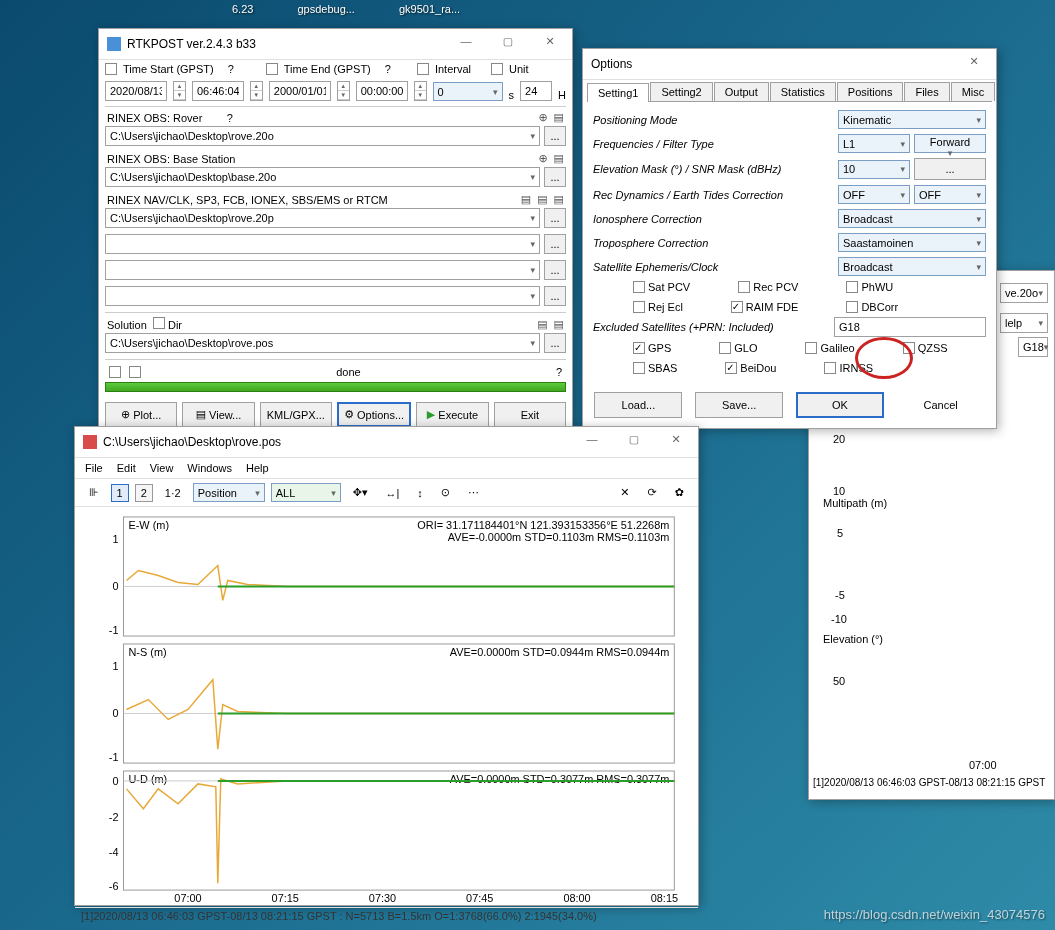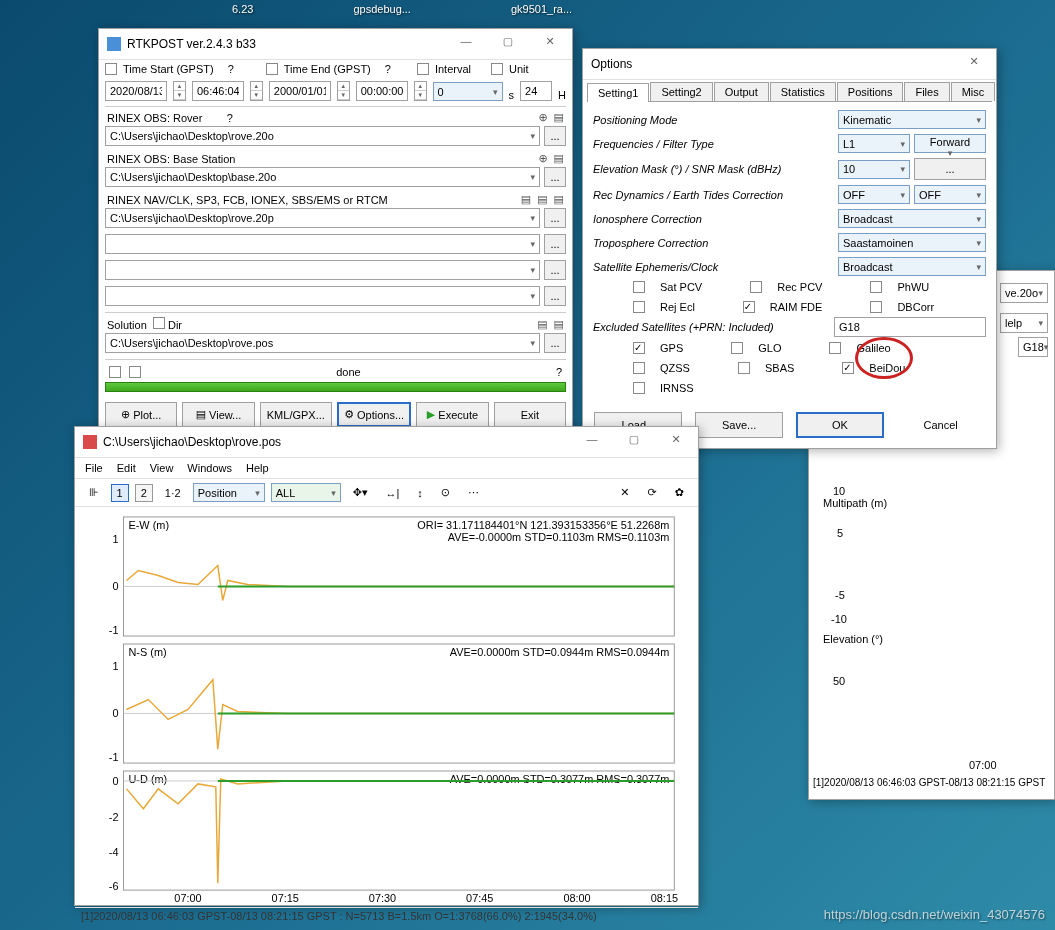--- a/index.html
+++ b/index.html
@@ -1,17 +1,17 @@
 <!DOCTYPE html>
 <html><head>
 <meta charset="utf-8">
 <style>
 * { box-sizing: border-box; margin: 0; padding: 0; font-family: "Segoe UI", Tahoma, sans-serif; font-size: 11px; }
 body { width: 1055px; height: 930px; background: linear-gradient(135deg, #0a4a6e 0%, #1a6a8e 50%, #2e8ba8 100%); position: relative; overflow: hidden; }
-.taskbar-items { position: absolute; top: 3px; display: flex; gap: 100px; left: 200px; color: #fff; text-shadow: 1px 1px 2px rgba(0,0,0,0.7); font-size: 12px; padding-left: 32px; }
+.taskbar-items { position: absolute; top: 3px; display: flex; gap: 44px; left: 200px; color: #fff; text-shadow: 1px 1px 2px rgba(0,0,0,0.7); font-size: 12px; padding-left: 32px; }
 
 
 .window { background: #fff; border: 1px solid #a0a0a0; box-shadow: 2px 2px 10px rgba(0,0,0,0.3); position: absolute; }
 .titlebar { background: #fff; padding: 6px 8px; display: flex; align-items: center; border-bottom: 1px solid #e0e0e0; }
 .titlebar-icon { width: 14px; height: 14px; margin-right: 6px; background: #4a90d9; display: inline-block; }
 .titlebar-title { flex: 1; font-size: 12px; }
 .titlebar-btns { display: flex; gap: 14px; }
 .titlebar-btn { width: 28px; height: 18px; text-align: center; cursor: pointer; color: #666; }
 
 
@@ -39,21 +39,21 @@
 #options { left: 582px; top: 48px; width: 415px; }
 .tabs { display: flex; border-bottom: 1px solid #a0a0a0; margin: 2px 4px 0 4px; }
 .tab { padding: 3px 10px; border: 1px solid #a0a0a0; border-bottom: none; background: #f0f0f0; cursor:pointer; margin-right:1px;}
 .tab.active { background: #fff; position:relative; top:1px;}
 .opts-body { padding: 8px 10px 4px 10px; }
 .opt-row { display: flex; align-items: center; margin-bottom: 5px; gap: 4px; }
 .opt-label { flex: 1; font-style: italic; }
 .select { border: 1px solid #7a9ec5; background: #eaf2fa; padding: 1px 4px; height: 19px; font-size:11px; display:flex; align-items:center; justify-content:space-between; min-width:70px;}
 .text-input { border: 1px solid #a0a0a0; padding: 2px 4px; height: 20px; flex:1;}
 .check-row { display: flex; gap: 8px; margin: 4px 0; flex-wrap:wrap; }
-.checkitem { display:flex; align-items:center; gap:15px;padding-left:40px;}
+.checkitem { display:flex; align-items:center; gap:3px;padding-left:40px;}
 .options-footer { display:flex; gap:6px; padding:10px 8px; justify-content:space-around;}
 .options-footer .btn { flex:0 0 88px; padding:5px 2px;}
 .ok-highlight { border:2px solid #2a6dc8;}
 .hand-circle { position:absolute; border:3px solid #c22; border-radius:50%; width:58px; height:42px; pointer-events:none;}
 
 
 #plotwin { left: 74px; top: 426px; width: 625px; height: 480px; }
 .menubar { display:flex; gap:14px; padding: 4px 10px; border-bottom:1px solid #e0e0e0;}
 .menuitem { cursor:pointer; }
 .toolbar { display:flex; align-items:center; gap:6px; padding:4px 8px; border-bottom:1px solid #e0e0e0;}

